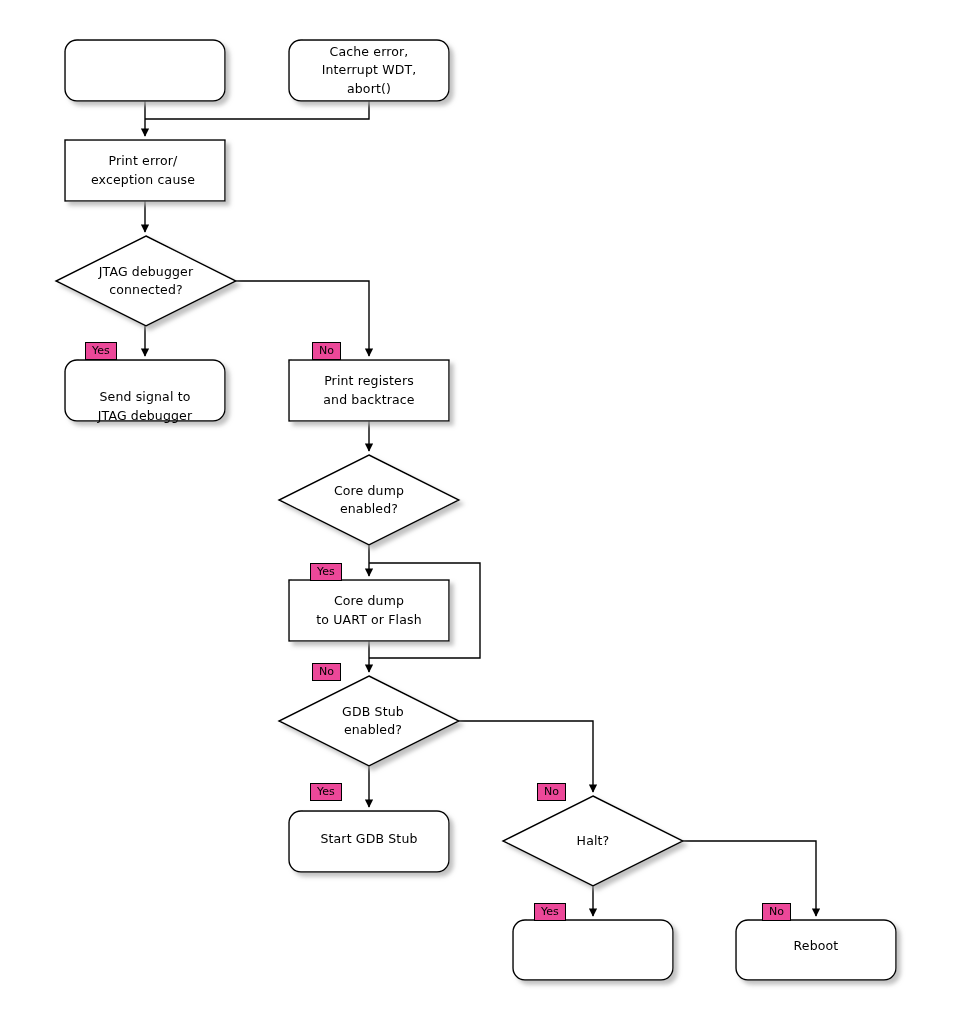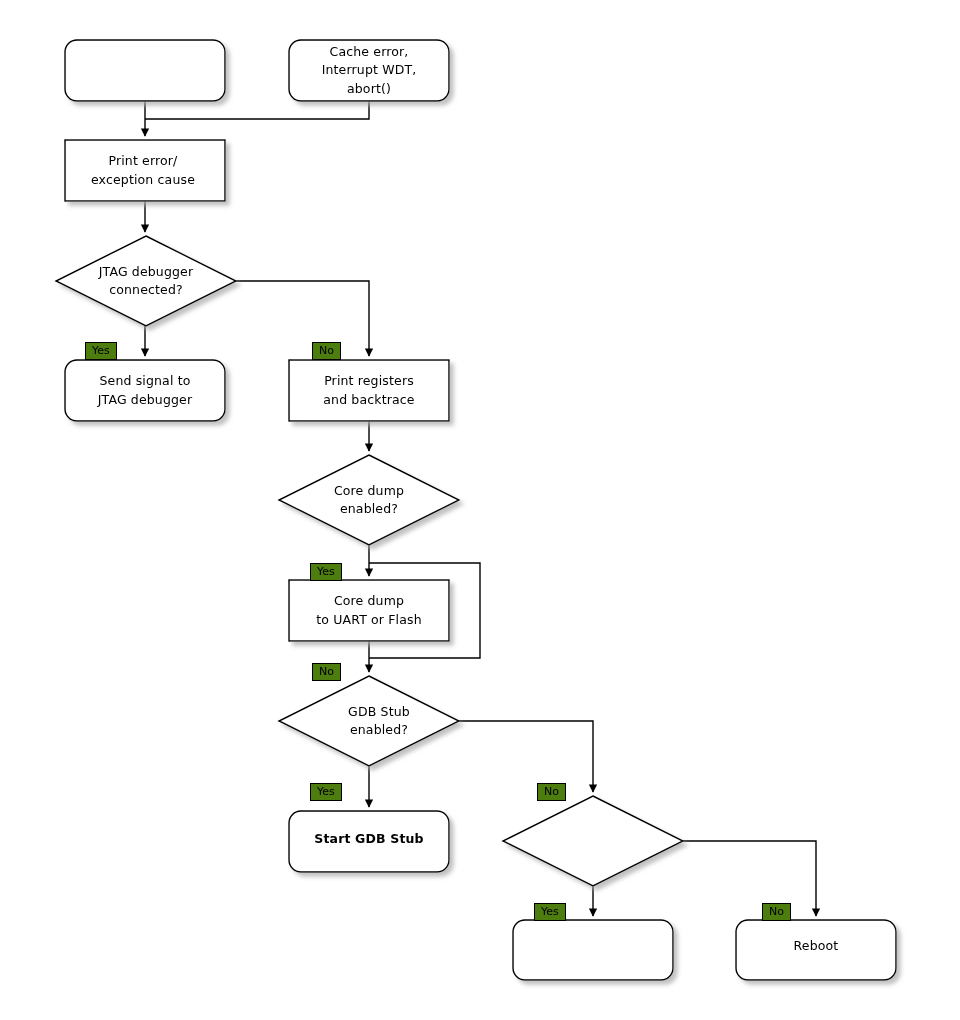--- a/index.html
+++ b/index.html
@@ -33,21 +33,21 @@
     font-family: "DejaVu Sans", sans-serif;
     font-size: 12.5px;
     color: #000000;
     line-height: 1.45;
     white-space: pre-line;
     pointer-events: none;
     letter-spacing: 0.15px;
   }
   .edge-label {
     position: absolute;
-    background: #4d7c0f;
+    background: #ec4899;
     border: 1px solid #000000;
     font-family: "DejaVu Sans", sans-serif;
     font-size: 11px;
     color: #000000;
     line-height: 1;
     padding: 2px 6px 3px 6px;
     text-align: center;
     box-sizing: border-box;
   }
 </style>
@@ -122,37 +122,38 @@
   <div class="node-label" style="left:289px; top:40px; width:160px; height:61px;">Cache error,
 Interrupt WDT,
 abort()</div>
 
   <div class="node-label" style="left:65px; top:140px; width:156px; height:61px;border-radius:29px;">Print error/
 exception cause</div>
 
   <div class="node-label" style="left:56px; top:236px; width:180px; height:90px;">JTAG debugger
 connected?</div>
 
-  <div class="node-label" style="left:65px; top:360px; width:160px; height:61px;">Send signal to
+  <div class="node-label" style="left:65px; top:376px; width:160px; height:61px;">Send signal to
 JTAG debugger</div>
 
   <div class="node-label" style="left:289px; top:360px; width:160px; height:61px;">Print registers
 and backtrace</div>
 
   <div class="node-label" style="left:279px; top:455px; width:180px; height:90px;">Core dump
 enabled?</div>
 
   <div class="node-label" style="left:289px; top:580px; width:160px; height:61px;">Core dump
 to UART or Flash</div>
 
-  <div class="node-label" style="left:289px; top:676px; width:180px; height:90px;">GDB Stub
+  <div class="node-label" style="left:283px; top:676px; width:180px; height:90px;">GDB Stub
 enabled?</div>
 
-  <div class="node-label" style="left:289px; top:811px; width:160px; height:57px;font-weight:bold;">Start GDB Stub</div>
+  <div class="node-label" style="left:289px; top:811px; width:160px; height:57px;">Start GDB Stub</div>
 
+  <div class="node-label" style="left:503px; top:796px; width:180px; height:90px;">Halt?</div>
 
 
   <div class="node-label" style="left:736px; top:920px; width:160px; height:52px;">Reboot</div>
 
   <div class="edge-label" style="left:85px; top:342px;">Yes</div>
 
   <div class="edge-label" style="left:312px; top:342px;">No</div>
 
   <div class="edge-label" style="left:310px; top:563px;">Yes</div>
 

